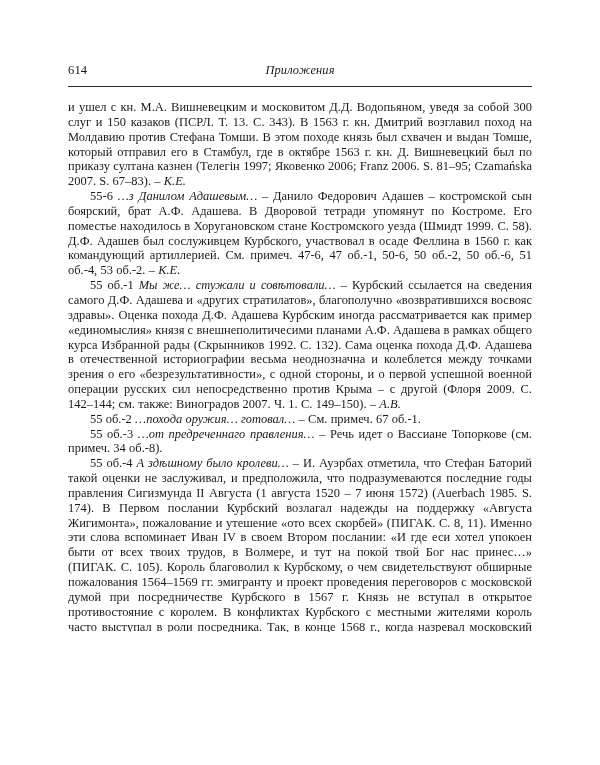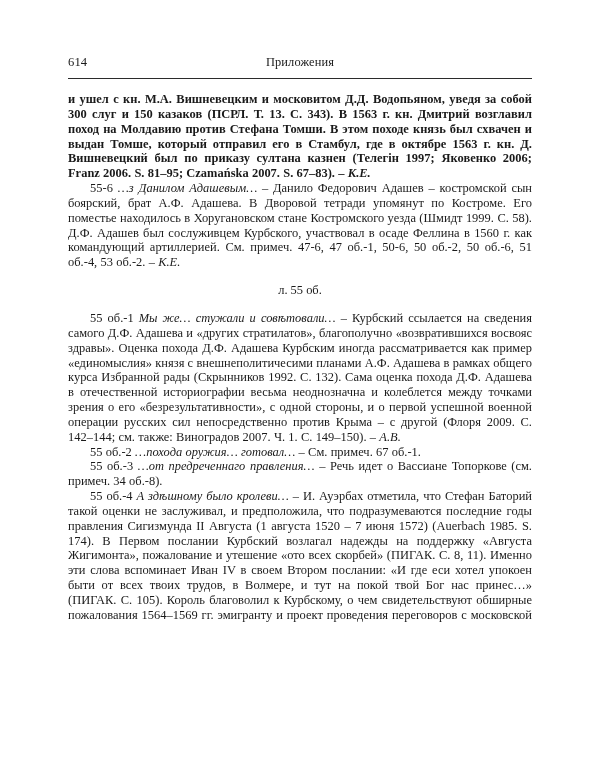--- a/index.html
+++ b/index.html
@@ -11,21 +11,21 @@
   body {
     font-family: "Liberation Serif", "DejaVu Serif", serif;
     color: #1a1a1a;
     -webkit-font-smoothing: antialiased;
   }
 
   .page {
     position: relative;
     width: 600px;
     height: 616px;
-    margin: 8px auto;
+    margin: 16px auto;
     background: #ffffff;
     overflow: hidden;
     box-sizing: border-box;
   }
 
   
   .running-head {
     position: absolute;
     left: 68px;
     top: 46px;
@@ -41,20 +41,21 @@
     line-height: 16px;
     letter-spacing: 0.1px;
     color: #1a1a1a;
   }
   .running-head .head-title {
     position: absolute;
     left: 0;
     right: 0;
     top: 0;
     text-align: center;
+    font-style: italic;
     font-size: 12.4px;
     line-height: 16px;
     letter-spacing: 0.15px;
     color: #1a1a1a;
   }
   .head-rule {
     position: absolute;
     left: 68px;
     top: 70px;
     width: 464px;
@@ -82,21 +83,20 @@
     word-spacing: 0.1px;
     hyphens: manual;
     -webkit-hyphens: manual;
   }
   p.para.indent {
     text-indent: 22px;
     font-family: Liberation Serif, serif;
   }
   p.para.noindent {
     text-indent: 0;
-    font-weight: bold;
   }
 
   .folio-mark {
     margin: 0;
     padding: 0;
     text-align: center;
     font-size: 12.45px;
     line-height: 14.85px;
   }
   .gap-before { margin-top: 13px; }
@@ -114,21 +114,20 @@
     <span class="head-title">Приложения</span>
   </div>
   <div class="head-rule" style="background: rgb(43, 43, 43);"></div>
 
   <div class="column">
 
     <p class="para noindent">и ушел с кн. М.А. Вишневецким и московитом Д.Д. Водопьяном, уведя за собой 300 слуг и 150 казаков (ПСРЛ. Т. 13. С. 343). В 1563 г. кн. Дмитрий возглавил поход на Молдавию против Стефана Томши. В этом походе князь был схвачен и выдан Томше, который отправил его в Стамбул, где в октябре 1563 г. кн. Д. Вишневецкий был по приказу султана казнен (Телегін 1997; Яковенко 2006; Franz 2006. S. 81–95; Czamańska 2007. S. 67–83). – <i>К.Е.</i></p>
 
     <p class="para indent">55-6 <i>…з Данилом Адашевым…</i> – Данило Федорович Адашев – костромской сын боярский, брат А.Ф. Адашева. В Дворовой тетради упомянут по Костроме. Его поместье находилось в Хоругановском стане Костромского уезда (Шмидт 1999. С. 58). Д.Ф. Адашев был сослуживцем Курбского, участвовал в осаде Феллина в 1560 г. как командующий артиллерией. См. примеч. 47-6, 47 об.-1, 50-6, 50 об.-2, 50 об.-6, 51 об.-4, 53 об.-2. – <i>К.Е.</i></p>
 
-    <p class="folio-mark gap-before gap-after">л. 55 об.</p>
 
     <p class="para indent">55 об.-1 <i>Мы же… стужали и совѣтовали…</i> – Курбский ссылается на сведения самого Д.Ф. Адашева и «других стратилатов», благополучно «возвратившихся восвояс здравы». Оценка похода Д.Ф. Адашева Курбским иногда рассматривается как пример «единомыслия» князя с внешнеполитичесими планами А.Ф. Адашева в рамках общего курса Избранной рады (Скрынников 1992. С. 132). Сама оценка похода Д.Ф. Адашева в отечественной историографии весьма неоднозначна и колеблется между точками зрения о его «безрезультативности», с одной стороны, и о первой успешной военной операции русских сил непосредственно против Крыма – с другой (Флоря 2009. С. 142–144; см. также: Виноградов 2007. Ч. 1. С. 149–150). – <i>А.В.</i></p>
 
     <p class="para indent">55 об.-2 <i>…похода оружия… готовал…</i> – См. примеч. 67 об.-1.</p>
 
     <p class="para indent">55 об.-3 <i>…от предреченнаго правления…</i> – Речь идет о Вассиане Топоркове (см. примеч. 34 об.-8).</p>
 
     <p class="para indent">55 об.-4 <i>А здѣшному было кролеви…</i> – И. Ауэрбах отметила, что Стефан Баторий такой оценки не заслуживал, и предположила, что подразумеваются последние годы правления Сигизмунда II Августа (1 августа 1520 – 7 июня 1572) (Auerbach 1985. S. 174). В Первом послании Курбский возлагал надежды на поддержку «Августа Жигимонта», пожалование и утешение «ото всех скорбей» (ПИГАК. С. 8, 11). Именно эти слова вспоминает Иван IV в своем Втором послании: «И где еси хотел упокоен быти от всех твоих трудов, в Волмере, и тут на покой твой Бог нас принес…» (ПИГАК. С. 105). Король благоволил к Курбскому, о чем свидетельствуют обширные пожалования 1564–1569 гг. эмигранту и проект проведения переговоров с московской думой при посредничестве Курбского в 1567 г. Князь не вступал в открытое противостояние с королем. В конфликтах Курбского с местными жителями король часто выступал в роли посредника. Так, в конце 1568 г., когда назревал московский поход на Витебск, Курбский должен был отправиться в Логойск с Юрием Тышкевичем и Романом Сангушко. Между ротмистрами возникли споры, и королю пришлось рассматривать какую-то «почти чародейскую гетманскую справу» (AR-V-13980. S. 20). Впрочем, на Люблинском объединительном сейме 1569 г. король не смог отстоять литовское староство Курбского. Однако позднее в «Новом Маргарите» и «Истории» Курбский вспоминает о том, что получил свои земельные пожалования от покойного короля Сигизмунда. Говоря о нежелании короля решать татарский вопрос на юго-западных</p>
 
   </div>

